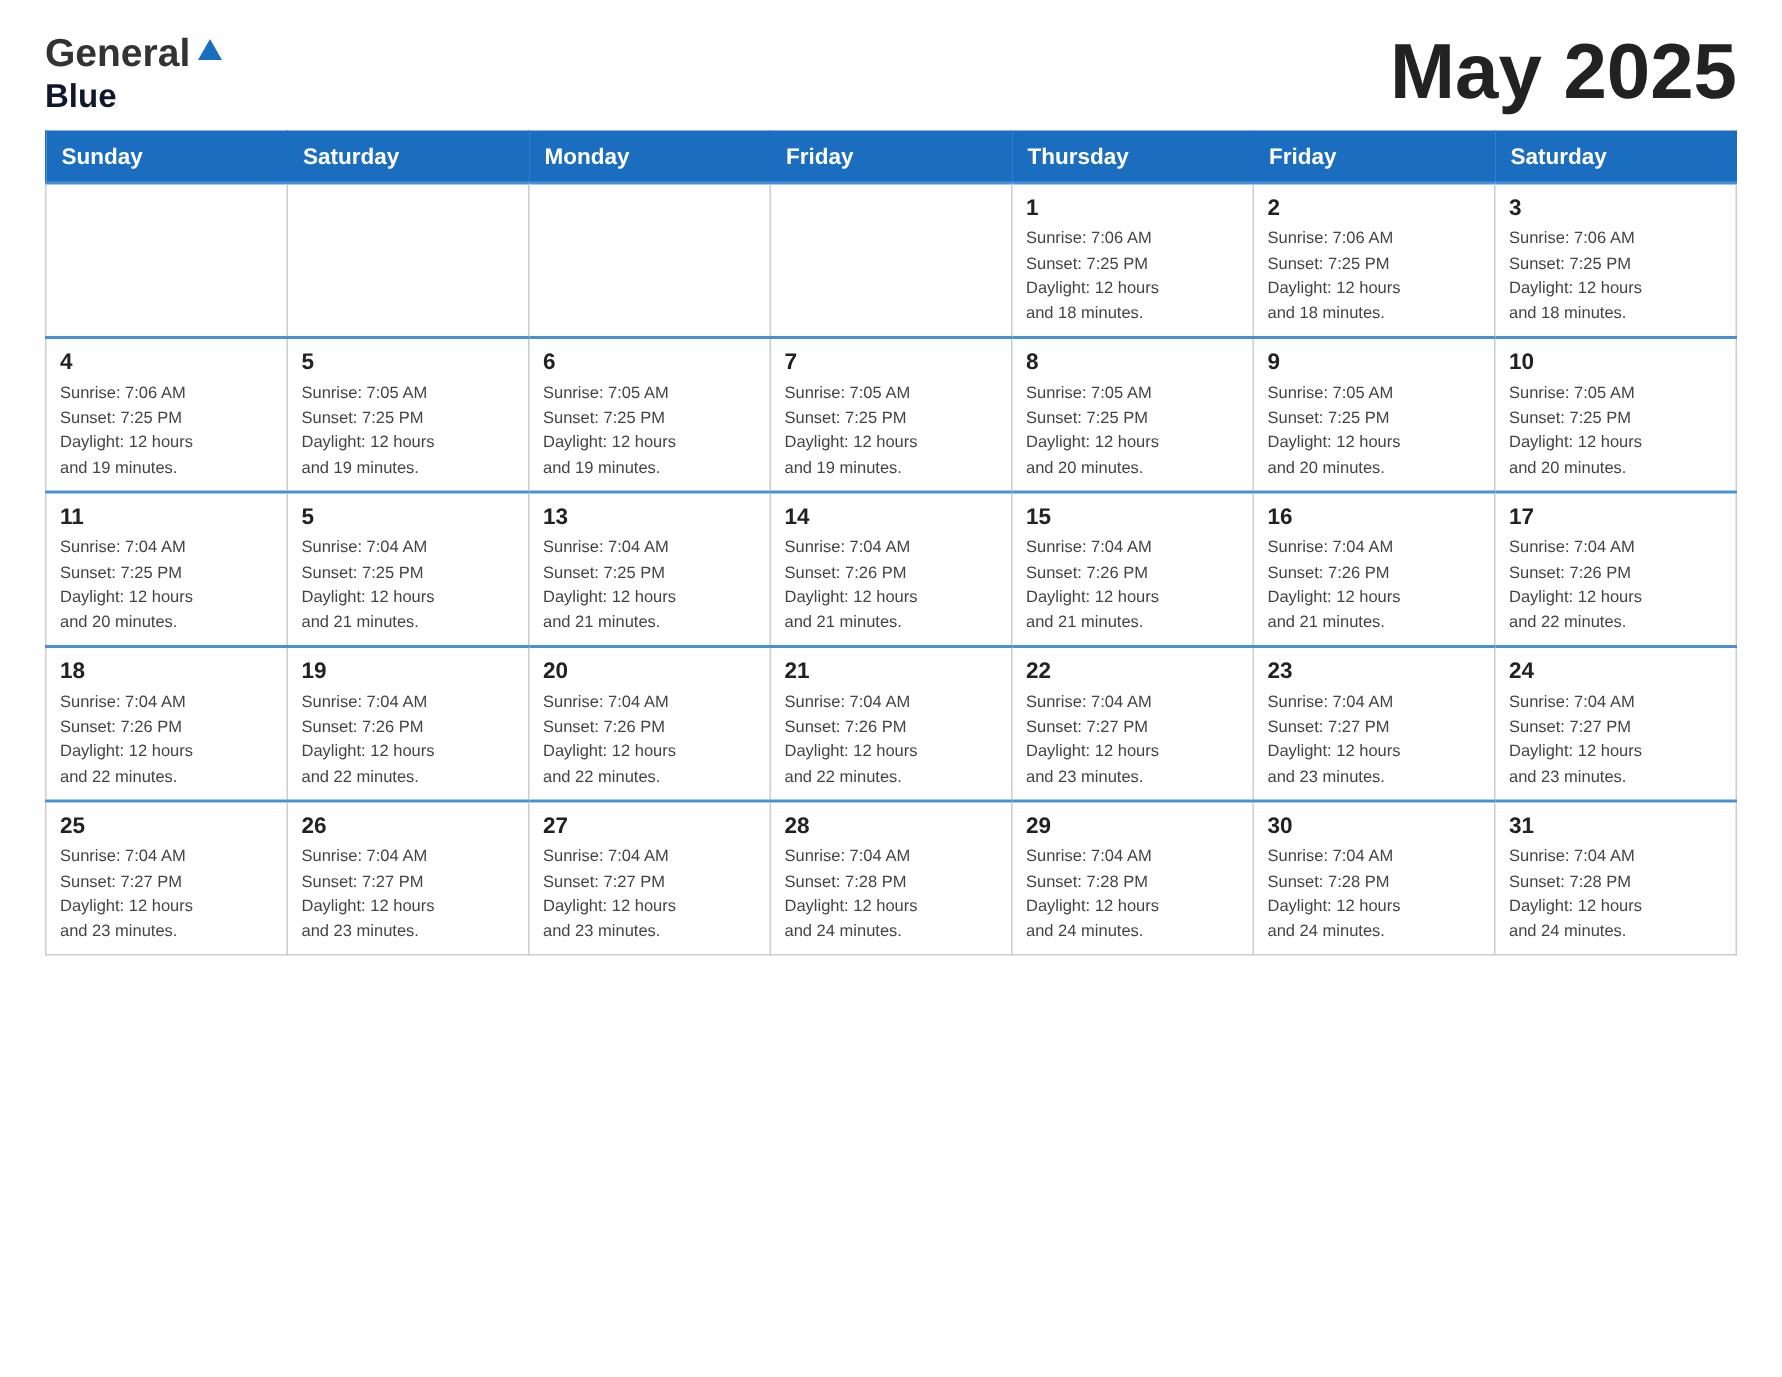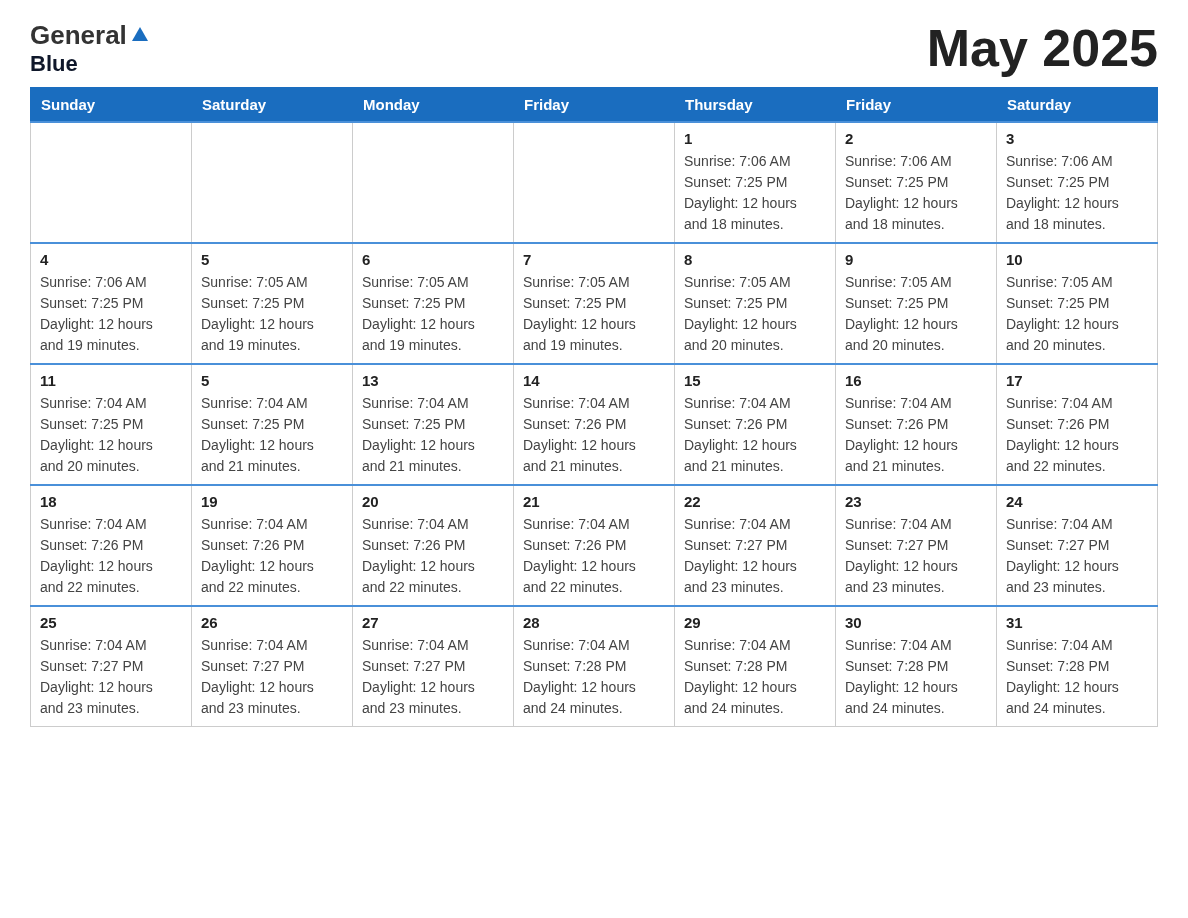--- a/index.html
+++ b/index.html
@@ -63,21 +63,21 @@
       color: #333;
       background: #fff;
     }
     .day-number {
       font-size: 15px;
       font-weight: bold;
       color: #222;
       margin-bottom: 4px;
     }
     .day-info {
-      font-size: 14px;
+      font-size: 11px;
       color: #444;
       line-height: 1.5;
     }
     .empty-cell {
       background: #f9f9f9;
     }
     tr.week-row td {
       border-top: 2px solid #4a90d9;
     }
     .logo-wrapper {

